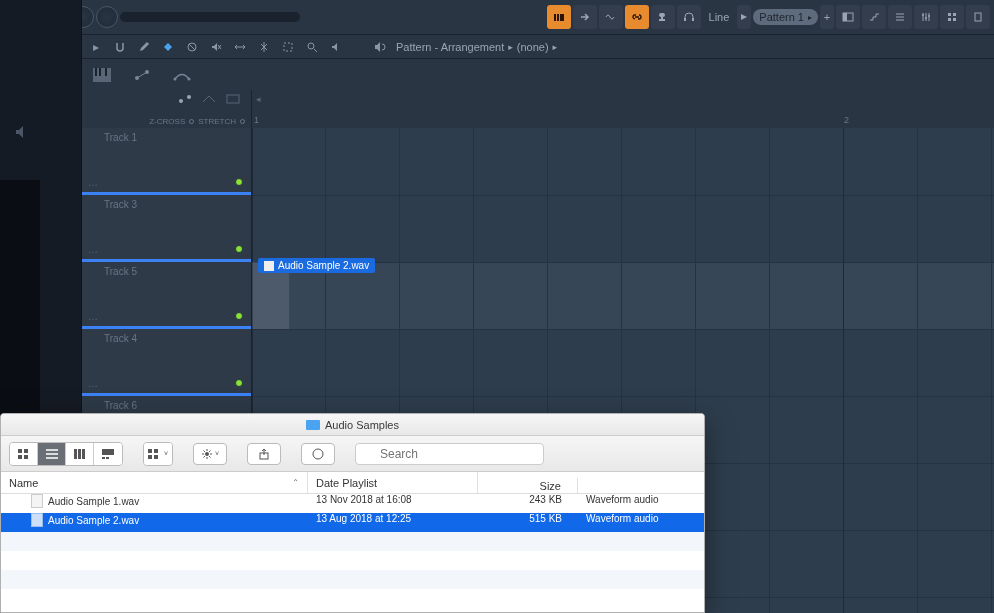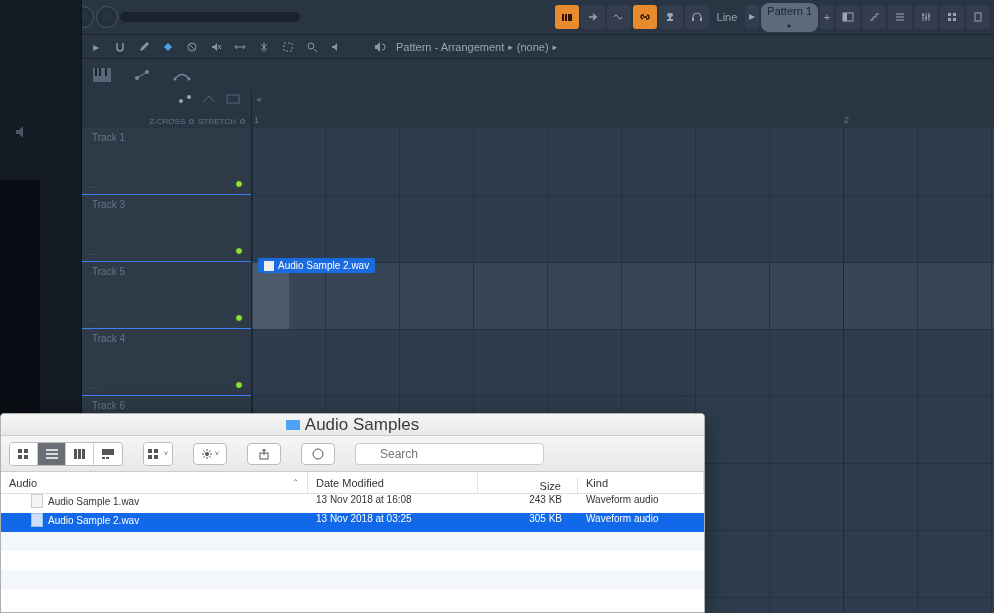--- a/index.html
+++ b/index.html
@@ -5,21 +5,21 @@
 * { margin: 0; padding: 0; box-sizing: border-box; font-family: -apple-system, BlinkMacSystemFont, "Segoe UI", Arial, sans-serif; }
 body { background: #1e2a38; width: 994px; height: 613px; overflow: hidden; position: relative; color: #9aa5b3; }
 
 
 .top-toolbar { height: 34px; background: #2a3544; display: flex; align-items: center; padding: 0 4px; gap: 2px; }
 .track-label-top { font-size: 11px; color: #838c99; padding: 0 8px; display: flex; align-items: center; gap: 4px; }
 .knob { width: 22px; height: 22px; border: 1px solid #4a5566; border-radius: 50%; background: radial-gradient(#2a3544, #1e2a38); }
 .top-slider { width: 180px; height: 10px; background: #1a222e; border-radius: 5px; }
 .top-btn { width: 24px; height: 24px; background: #333d4d; border: none; border-radius: 3px; display: flex; align-items: center; justify-content: center; cursor: pointer; color: #9aa5b3; font-size: 11px; }
 .top-btn.orange { background: #e88a2e; color: #2a1505; }
-.pattern-sel { background: #5d6b7d; color: #20262f; padding: 2px 6px; font-size: 11px; border-radius: 8px; display: flex; align-items: center; gap: 4px; flex-direction: column; }
+.pattern-sel { background: #5d6b7d; color: #20262f; padding: 2px 6px; font-size: 11px; border-radius: 8px; display: flex; align-items: center; gap: 4px; }
 .line-lbl { font-size: 11px; color: #9aa5b3; padding: 0 6px; }
 .spacer { flex: 1; }
 
 
 .playlist-hdr { margin-left: 82px; height: 24px; background: #2a3544; display: flex; align-items: center; padding: 0 6px; gap: 8px; border-top: 1px solid #1a222e; }
 .playlist-hdr .ic { width: 16px; height: 16px; display: flex; align-items: center; justify-content: center; color: #8a95a5; cursor: pointer; font-size: 12px; }
 .playlist-title { font-size: 11px; color: #9aa5b3; display: flex; align-items: center; gap: 4px; }
 
 
 .sub-toolbar { margin-left: 82px; height: 32px; background: #2a3544; display: flex; align-items: center; padding: 0 6px; gap: 12px; border-top: 1px solid #1a222e; }
@@ -27,21 +27,21 @@
 
 
 .track-area { margin-left: 82px; display: flex; height: 560px; background: #2e3d4d; position: relative; }
 .left-gutter { position: absolute; left: -82px; top: -90px; width: 82px; height: 700px; background: #151b24; border-right: 1px solid #0e131a; }
 .left-gutter .spk { position: absolute; left: 14px; top: 124px; color: #4a5566; font-size: 14px; }
 .left-gutter .dark { position: absolute; left: 0; top: 180px; width: 40px; height: 250px; background: #0a0e14; }
 
 .track-headers { width: 170px; background: #2e3a48; border-right: 1px solid #1a222e; }
 .mode-row { height: 24px; display: flex; align-items: center; justify-content: flex-end; gap: 6px; padding: 0 8px; background: #2a3544; }
 .ruler-stub { height: 14px; background: #2a3544; font-size: 8px; color: #6a7585; text-align: right; padding-right: 6px; display: flex; align-items: center; justify-content: flex-end; gap: 4px; }
-.track-hdr { height: 67px; border-bottom: 1px solid #3b82f6; position: relative; padding: 4px 10px; }
+.track-hdr { height: 67px; border-bottom: 3px solid #3b82f6; position: relative; padding: 4px 22px; }
 .track-hdr .tname { font-size: 10px; color: #6a7585; }
 .track-hdr .dots { position: absolute; bottom: 4px; left: 6px; color: #5a6575; font-size: 10px; }
 .track-hdr .dot { position: absolute; bottom: 6px; right: 8px; width: 8px; height: 8px; border-radius: 50%; background: #8ae234; border: 1px solid #2a3544; }
 
 .timeline { flex: 1; position: relative; background: #2e3d4d; overflow: hidden; }
 .ruler { height: 38px; background: #2a3544; display: flex; }
 .mode-tabs { position: absolute; top: 0; left: 0; height: 24px; display: flex; gap: 4px; padding: 4px; z-index: 2; background: #2a3544; width: 100%; }
 .ruler-nums { position: absolute; top: 24px; left: 0; right: 0; height: 14px; font-size: 9px; color: #6a7585; }
 .ruler-nums span { position: absolute; top: 1px; }
 .grid-lines { position: absolute; top: 38px; left: 0; right: 0; bottom: 0; }
@@ -49,21 +49,21 @@
 .vline.strong { background: #1e2a38; }
 .hline { position: absolute; left: 0; right: 0; height: 1px; background: #263240; }
 
 .clip { position: absolute; background: #1a6ae0; color: #fff; font-size: 10px; padding: 2px 6px; border-radius: 2px; display: flex; align-items: center; gap: 4px; }
 .clip .ficon { width: 10px; height: 10px; background: #eee; display: inline-block; }
 .track-row-bg { position: absolute; left: 0; right: 0; height: 67px; }
 .track-row-bg.active { background: rgba(120,140,160,0.12); }
 
 
 .finder { position: absolute; left: 0; top: 413px; width: 705px; height: 200px; background: #fff; border: 1px solid #b0b0b0; border-radius: 4px 4px 0 0; box-shadow: 0 8px 30px rgba(0,0,0,0.4); overflow: hidden; }
-.finder-title { height: 22px; background: linear-gradient(#f6f6f6,#e8e8e8); border-bottom: 1px solid #ccc; display: flex; align-items: center; justify-content: center; font-size: 17px; color: #3a3a3a; gap: 5px; }
+.finder-title { height: 22px; background: linear-gradient(#f6f6f6,#e8e8e8); border-bottom: 1px solid #ccc; display: flex; align-items: center; justify-content: center; font-size: 11px; color: #3a3a3a; gap: 5px; }
 .finder-title .folder { width: 14px; height: 10px; background: #4aa3f0; border-radius: 1px; }
 .finder-toolbar { height: 36px; background: linear-gradient(#f6f6f6,#e8e8e8); border-bottom: 1px solid #ccc; display: flex; align-items: center; padding: 0 8px; gap: 20px; }
 .seg { display: flex; border: 1px solid #bbb; border-radius: 4px; overflow: hidden; }
 .seg button { width: 28px; height: 22px; background: #fff; border: none; border-right: 1px solid #ccc; cursor: pointer; display: flex; align-items: center; justify-content: center; color: #555; font-size: 11px; }
 .seg button:last-child { border-right: none; }
 .seg button.active { background: #6a6f76; color: #fff; }
 .single-btn { width: 34px; height: 22px; border: 1px solid #bbb; border-radius: 4px; background: #fff; display: flex; align-items: center; justify-content: center; cursor: pointer; color: #555; }
 .search { flex: 1; height: 22px; border: 1px solid #ccc; border-radius: 4px; padding: 0 8px 0 24px; font-size: 12px; background: #fff; position: relative; }
 .search-wrap { flex: 1; position: relative; }
 .search-wrap .mag { position: absolute; left: 7px; top: 4px; color: #999; font-size: 12px; }
@@ -458,50 +458,47 @@
           <svg width="12" height="12">
             <circle cx="5" cy="5" r="3.5" stroke="#999" fill="none"></circle>
             <path d="M8 8 l3 3" stroke="#999"></path>
           </svg>
         </span>
       <input class="search" placeholder="Search" style="">
     </div>
   </div>
   <div class="finder-cols">
     <div class="fcol name">
-        <span>Audio</span>
+        <span>Name</span>
         <span class="sort-caret">⌃</span>
       </div>
     <div class="fcol date">
-        <span>Date Modified</span>
+        <span>Date Playlist</span>
       </div>
     <div class="fcol size">
         <span>Size</span>
-      </div>
-    <div class="fcol kind">
-        <span>Kind</span>
       </div>
   </div>
   <div class="finder-rows">
     <div class="frow">
       <div class="c-name">
           <span class="file-ic"></span>
           <span>Audio Sample 1.wav</span>
         </div>
       <div class="c-date">13 Nov 2018 at 16:08</div>
       <div class="c-size">243 KB</div>
       <div class="c-kind">Waveform audio</div>
     </div>
     <div class="frow sel">
       <div class="c-name">
           <span class="file-ic"></span>
           <span>Audio Sample 2.wav</span>
         </div>
-      <div class="c-date">13 Nov 2018 at 03:25</div>
-      <div class="c-size">305 KB</div>
+      <div class="c-date">13 Aug 2018 at 12:25</div>
+      <div class="c-size">515 KB</div>
       <div class="c-kind">Waveform audio</div>
     </div>
     <div class="frow alt" style="height:19px"></div>
     <div class="frow" style="height:19px"></div>
     <div class="frow alt" style="height:19px"></div>
     <div class="frow" style="height:19px"></div>
   </div>
 </div>
 
 </body></html>

